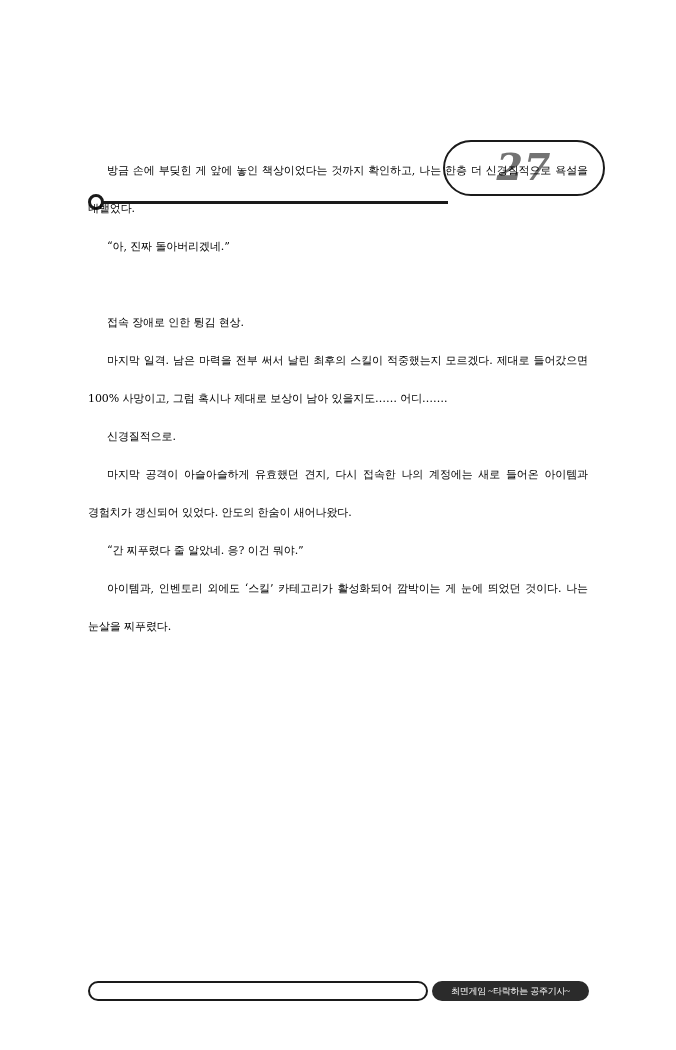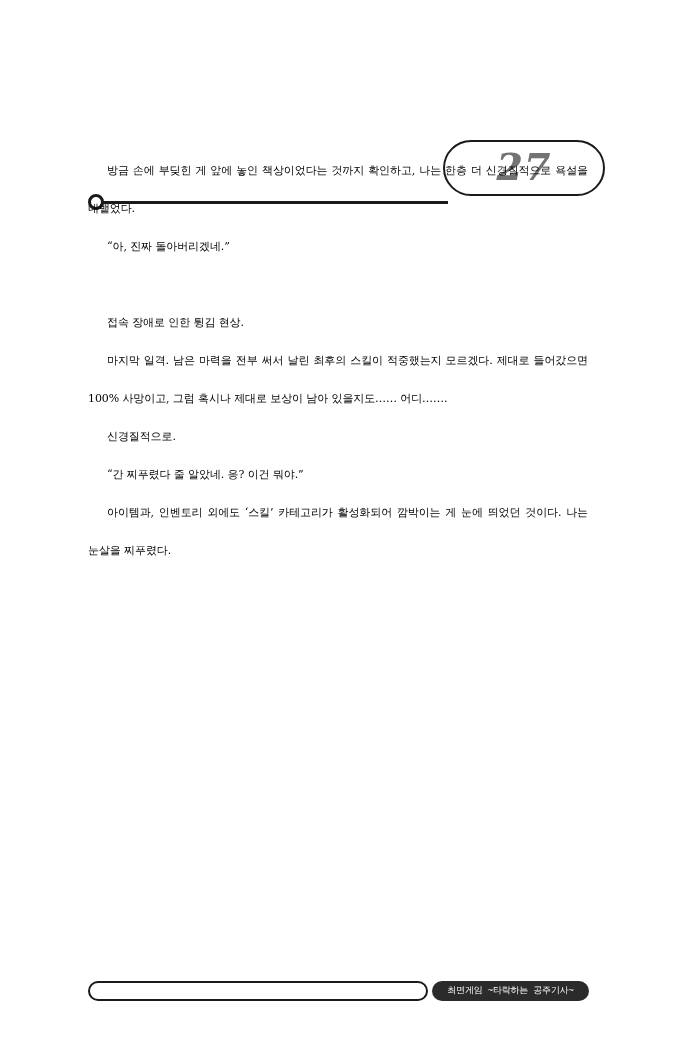--- a/index.html
+++ b/index.html
@@ -115,21 +115,21 @@
 
   .footer-tag {
     position: absolute;
     left: 432px;
     top: 981px;
     width: 157px;
     height: 20px;
     border-radius: 10px;
     background: #2b2b2b;
     color: #ffffff;
-    font-family: Liberation Mono, monospace;
+    font-family: Liberation Serif, serif;
     font-size: 9px;
     line-height: 20px;
     text-align: center;
     letter-spacing: -0.2px;
     box-sizing: border-box;
   }
 </style>
 </head>
 <body>
 
@@ -140,18 +140,19 @@
   <div class="header-dot"></div>
 </div>
 
 <div class="page-body">
   <p class="para">방금 손에 부딪힌 게 앞에 놓인 책상이었다는 것까지 확인하고, 나는 한층 더 신경질적으로 욕설을 내뱉었다.</p>
   <p class="para quote">“아, 진짜 돌아버리겠네.”</p>
   <div class="spacer"></div>
   <p class="para">접속 장애로 인한 튕김 현상.</p>
   <p class="para">마지막 일격. 남은 마력을 전부 써서 날린 최후의 스킬이 적중했는지 모르겠다. 제대로 들어갔으면 100% 사망이고, 그럼 혹시나 제대로 보상이 남아 있을지도…… 어디…….</p>
   <p class="para">신경질적으로.</p>
+  <p class="para">마지막 공격이 아슬아슬하게 유효했던 견지, 다시 접속한 나의 계정에는 새로 들어온 아이템과 경험치가 갱신되어 있었다. 안도의 한숨이 새어나왔다.</p>
   <p class="para quote">“간 찌푸렸다 줄 알았네. 응? 이건 뭐야.”</p>
   <p class="para">아이템과, 인벤토리 외에도 ‘스킬’ 카테고리가 활성화되어 깜박이는 게 눈에 띄었던 것이다. 나는 눈살을 찌푸렸다.</p>
 </div>
 
 <div class="footer-box"></div>
 <div class="footer-tag">최면게임 ~타락하는 공주기사~</div>
 
 </body></html>

